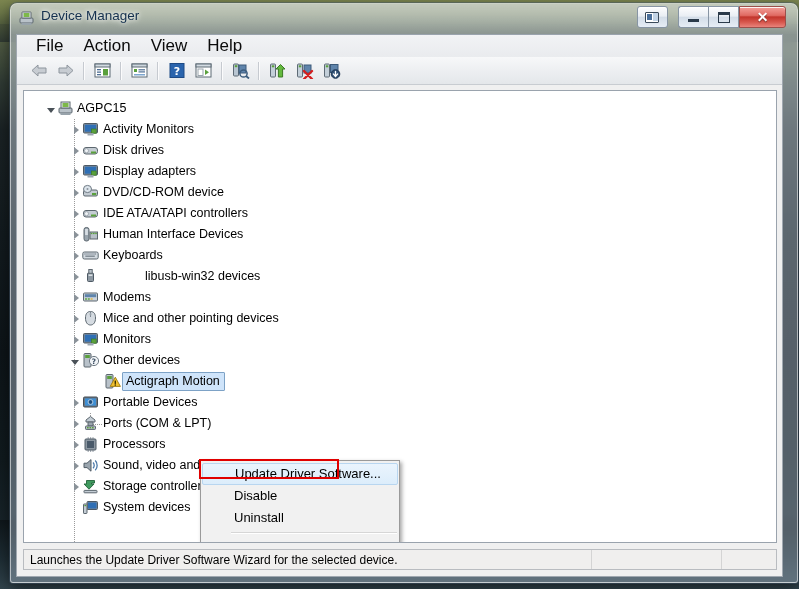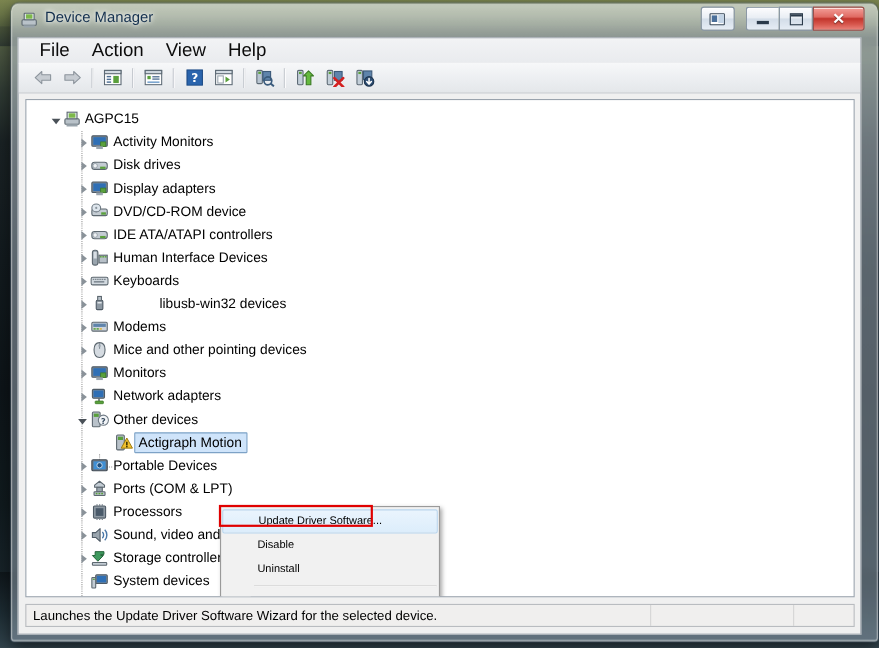--- a/index.html
+++ b/index.html
@@ -261,21 +261,21 @@
     box-sizing: border-box;
   }
   .ctx-gutter {
     position: absolute; left: 1px; top: 1px; bottom: 1px; width: 26px;
     background: #f1f1f1;
   }
   .ctx-item {
     position: relative;
     height: 22px; line-height: 22px;
     padding-left: 33px;
-    font-size: 10px; color: #000;
+    font-size: 13px; color: #000;
     cursor: default;
     white-space: nowrap;
   }
   .ctx-item.hl {
     background: linear-gradient(180deg,#eaf4fd 0%,#dcedfb 100%);
     border: 1px solid #b8d6f0;
     border-radius: 2px;
     height: 20px; line-height: 20px;
     margin: 0 1px;
     padding-left: 32px;
@@ -579,32 +579,20 @@
             <span class="twist" style="left: 44px;">
               <span class="tri-closed"></span>
             </span>
             <span class="ticon" style="left: 58px;"><svg width="17" height="17" viewBox="0 0 17 17">
                 <rect x="1.5" y="2.5" width="14" height="9.5" rx="1" fill="#7d8a96" stroke="#4e5a65"></rect>
                 <rect x="2.8" y="3.7" width="11.4" height="7" fill="#2f6fb5"></rect>
                 <rect x="9.5" y="8" width="4.7" height="4.2" fill="#5aa03c" stroke="#3b7a25" stroke-width="0.7"></rect>
                 <rect x="5.5" y="12" width="6" height="2.5" fill="#9aa5af"></rect>
               </svg></span>
             <span class="tlabel" style="left: 79px;">Monitors</span>
-          </div>
-          <div class="tnode">
-            <span class="twist" style="left: 44px;">
-              <span class="tri-closed"></span>
-            </span>
-            <span class="ticon" style="left: 58px;"><svg width="17" height="17" viewBox="0 0 17 17">
-                <rect x="2" y="2" width="11" height="8" rx="1" fill="#7d8a96" stroke="#4e5a65"></rect>
-                <rect x="3" y="3" width="9" height="6" fill="#2f6fb5"></rect>
-                <path d="M8 10 L8 13" stroke="#5c676f" stroke-width="1.4"></path>
-                <rect x="4.5" y="12.6" width="7.5" height="2.4" rx="0.6" fill="#5aa03c" stroke="#3b7a25" stroke-width="0.7"></rect>
-              </svg></span>
-            <span class="tlabel" style="left: 79px;">Network adapters</span>
           </div>
           <div class="tnode">
             <span class="twist" style="left: 44px;">
               <span class="tri-open"></span>
             </span>
             <span class="ticon" style="left: 58px;"><svg width="17" height="17" viewBox="0 0 17 17">
                 <rect x="2" y="1.5" width="7" height="13.5" rx="1" fill="#b9c2ca" stroke="#5c676f"></rect>
                 <rect x="3.2" y="3" width="4.6" height="3" fill="#5aa03c"></rect>
                 <circle cx="12" cy="9" r="4.6" fill="#f0f3f6" stroke="#6f7a84"></circle>
                 <text x="12" y="12" font-family="DejaVu Sans, sans-serif" font-size="7.4" font-weight="bold" fill="#3a4d61" text-anchor="middle">?</text>

